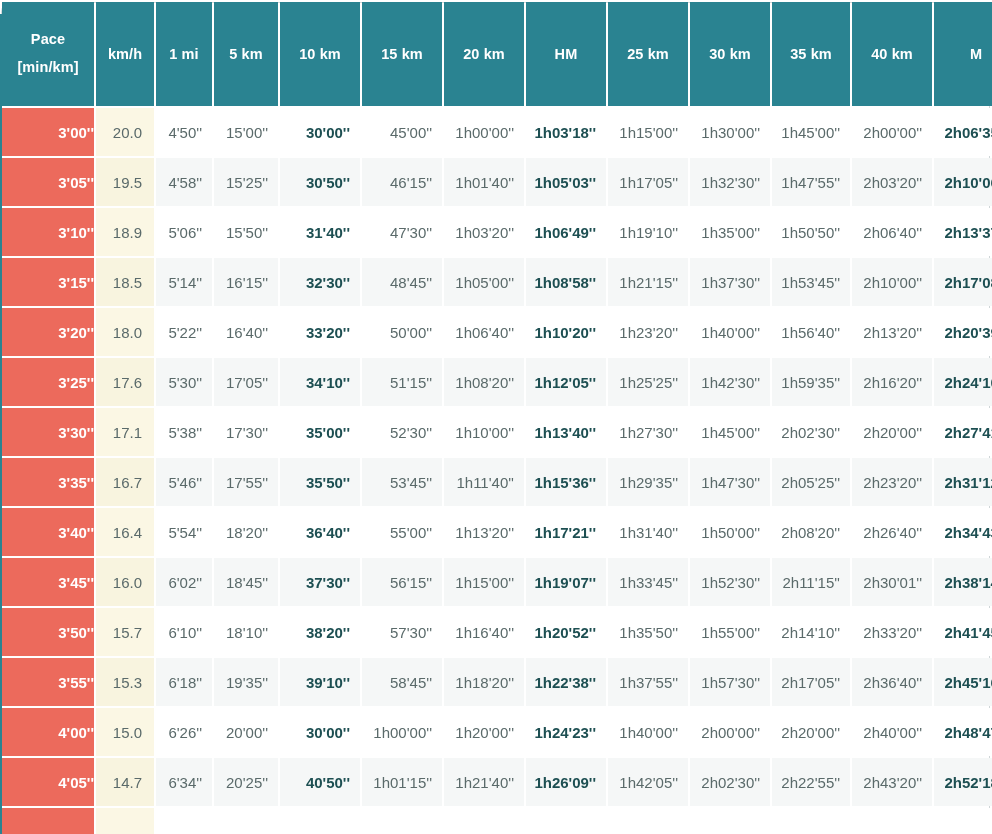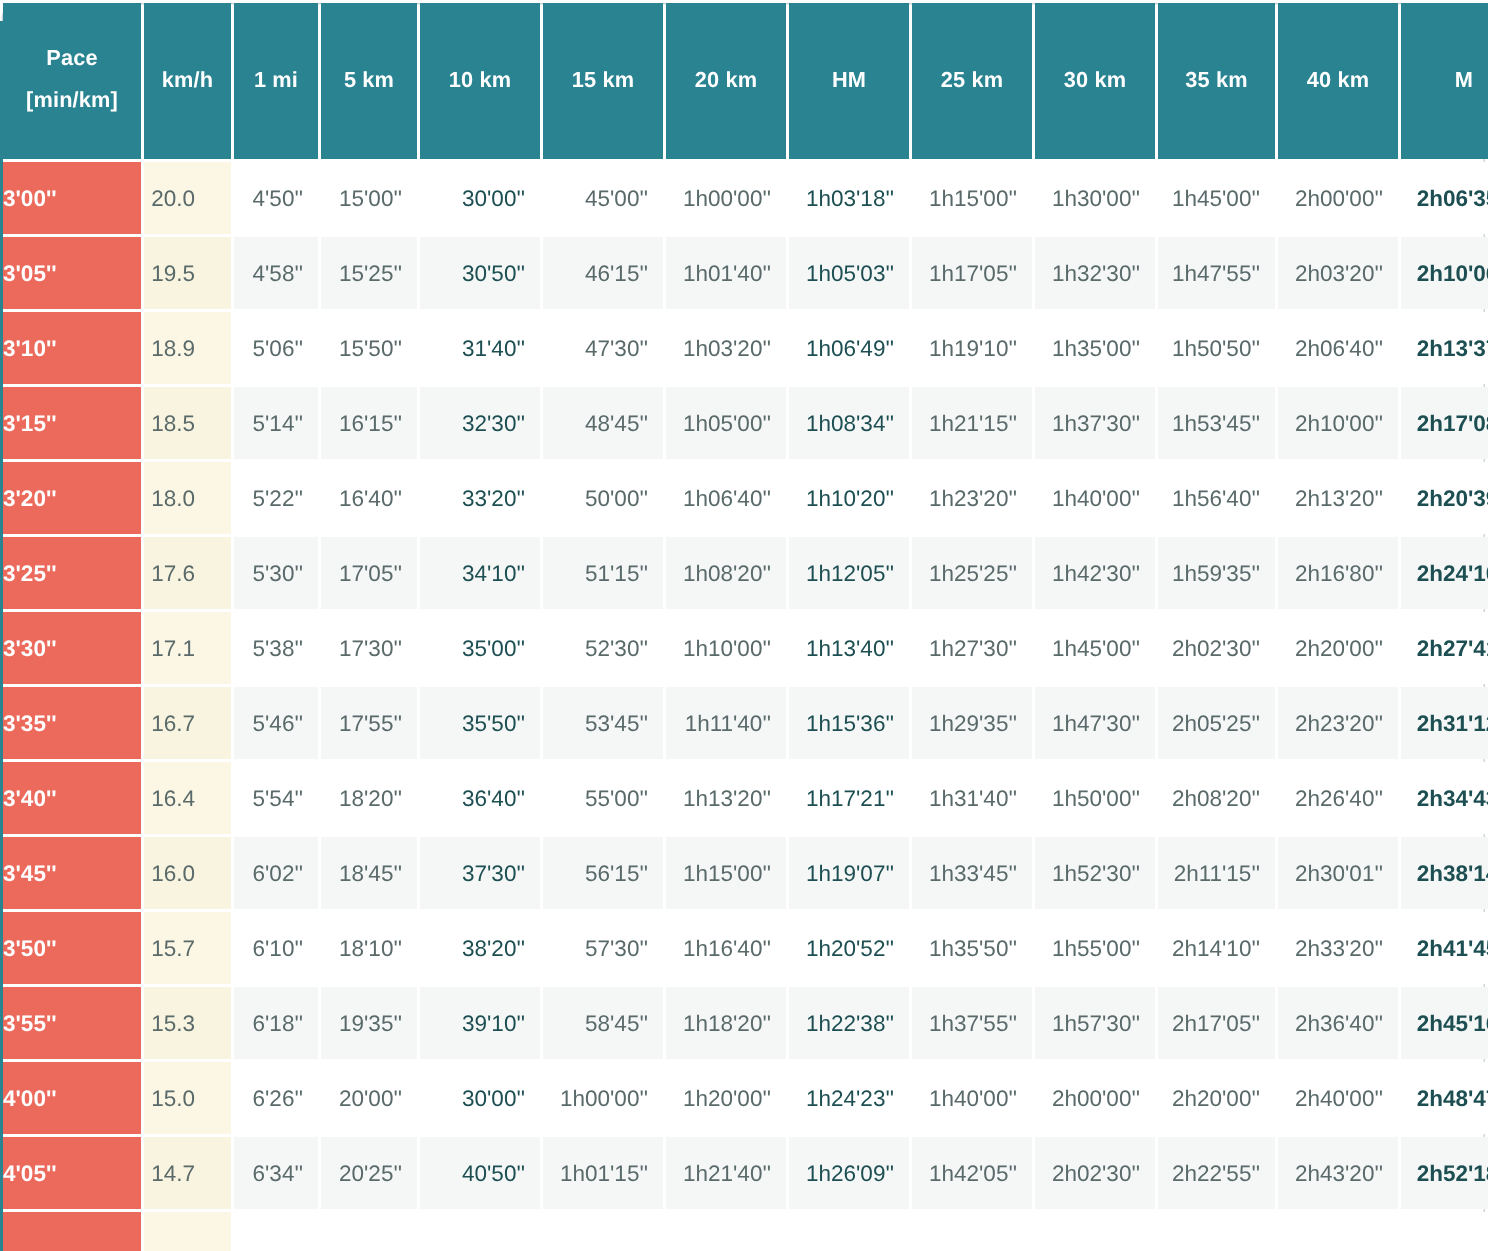--- a/index.html
+++ b/index.html
@@ -98,40 +98,40 @@
   tbody tr.alt td {
     background: #f5f7f7;
   }
 
   
   tbody td.pace-cell {
     background: #ec6a5c !important;
     color: #ffffff;
     font-weight: bold;
     font-size: 15px;
-    text-align: left;
+    text-align: right;
     padding: 0;
   }
 
   
   tbody td.kmh-cell {
     background: #fbf7e4 !important;
     color: #5a6a6a;
-    padding-right: 24px;
+    padding-right: 12px;
     margin-left: 20px;
   }
   tbody tr.alt td.kmh-cell {
     background: #f8f4df !important;
     text-align: right;
   }
 
   
   tbody td.strong-cell {
     color: #1d4f52;
-    font-weight: normal;
+    font-weight: bold;
   }
   tbody td.m-cell {
     color: #1d4f52;
     font-weight: bold;
     padding-right: 12px;
   }
 
   
   #left-edge {
     position: absolute;
@@ -232,21 +232,21 @@
           <td class="m-cell">2h13'37''</td>
         </tr>
         <tr class="alt">
           <td class="pace-cell">3'15''</td>
           <td class="kmh-cell">18.5</td>
           <td>5'14''</td>
           <td>16'15''</td>
           <td class="strong-cell">32'30''</td>
           <td>48'45''</td>
           <td>1h05'00''</td>
-          <td class="strong-cell">1h08'34''</td>
+          <td class="strong-cell">1h08'58''</td>
           <td>1h21'15''</td>
           <td>1h37'30''</td>
           <td>1h53'45''</td>
           <td>2h10'00''</td>
           <td class="m-cell">2h17'08''</td>
         </tr>
         <tr>
           <td class="pace-cell">3'20''</td>
           <td class="kmh-cell">18.0</td>
           <td>5'22''</td>
@@ -266,21 +266,21 @@
           <td class="kmh-cell">17.6</td>
           <td>5'30''</td>
           <td>17'05''</td>
           <td class="strong-cell">34'10''</td>
           <td>51'15''</td>
           <td>1h08'20''</td>
           <td class="strong-cell">1h12'05''</td>
           <td>1h25'25''</td>
           <td>1h42'30''</td>
           <td>1h59'35''</td>
-          <td>2h16'80''</td>
+          <td>2h16'20''</td>
           <td class="m-cell">2h24'10''</td>
         </tr>
         <tr>
           <td class="pace-cell">3'30''</td>
           <td class="kmh-cell">17.1</td>
           <td>5'38''</td>
           <td>17'30''</td>
           <td class="strong-cell">35'00''</td>
           <td>52'30''</td>
           <td>1h10'00''</td>

